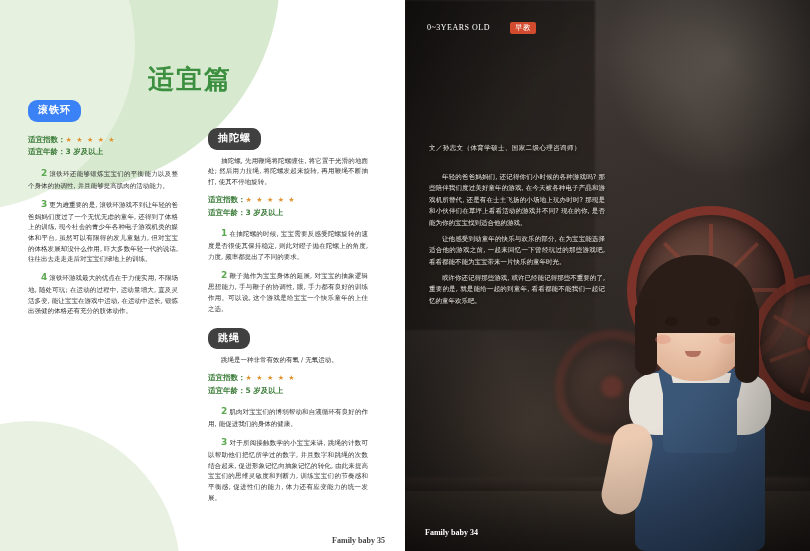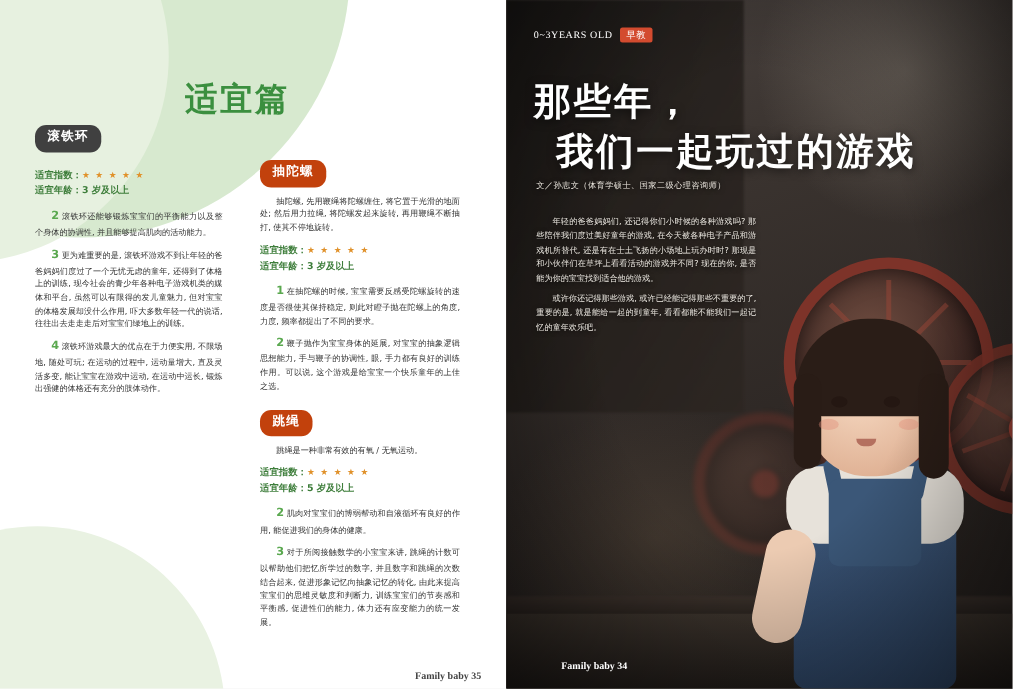--- a/index.html
+++ b/index.html
@@ -80,30 +80,30 @@
     font-size: 6.5px;
     line-height: 1.65;
     color: #333333;
     text-align: justify;
   }
   .col-left { left: 28px; }
   .col-right { left: 208px; top: 128px; width: 160px; }
 
   .item-head {
     display: inline-block;
-    background: #404040;
+    background: #3b82f6;
     color: #ffffff;
     font-size: 10px;
     font-weight: bold;
     padding: 2px 10px 3px 10px;
     border-radius: 9px;
     margin-bottom: 6px;
     letter-spacing: 1px;
   }
-  .item-head.alt { background: #c2410c; }
+  .item-head.alt { background: #404040; }
 
   .para {
     margin: 0 0 5px 0;
     text-indent: 13px;
   }
   .para .num {
     color: #5aa84f;
     font-weight: bold;
     font-size: 9px;
     margin-right: 2px;
@@ -303,21 +303,21 @@
     color: #ffffff;
     letter-spacing: .5px;
     font-family: "Liberation Serif", serif;
   }
   .badge-top .tag {
     display: inline-block;
     background: #d34b2f;
     color: #ffffff;
     font-size: 7.5px;
     padding: 1px 5px;
-    margin-left: 6px;
+    margin-left: 20px;
     border-radius: 2px;
     font-family: Liberation Sans, sans-serif;
   }
   .headline {
     position: absolute;
     left: 22px; top: 62px;
     color: #ffffff;
     font-weight: bold;
     font-size: 30px;
     letter-spacing: 2px;
@@ -344,21 +344,20 @@
     text-shadow: 0 1px 4px rgba(0,0,0,.75);
   }
   .right-body p { margin: 0 0 5px 0; text-indent: 13px; }
   .folio-right {
     position: absolute;
     left: 20px; bottom: 14px;
     font-size: 8px;
     color: #ffffff;
     font-weight: bold;
     font-family: "Liberation Serif", serif;
-    margin-left: 24px;
   }
   .gutter {
     position: absolute;
     left: 405px; top: 0;
     width: 1px; height: 551px;
     background: rgba(0,0,0,.08);
     z-index: 9;
   }
 </style>
 </head>
@@ -458,28 +457,25 @@
         <div class="mouth"></div>
       </div>
 
       <div class="vignette"></div>
     </div>
 
     <div class="badge-top">
       <span>0~3YEARS OLD</span><span class="tag">早教</span>
     </div>
 
-    <div class="headline">
-      <span>那些年，</span>
-      <span class="l2">我们一起玩过的游戏</span>
-    </div>
 
     <div class="byline">文／孙志文（体育学硕士、国家二级心理咨询师）</div>
 
     <div class="right-body">
       <p>年轻的爸爸妈妈们, 还记得你们小时候的各种游戏吗? 那些陪伴我们度过美好童年的游戏, 在今天被各种电子产品和游戏机所替代, 还是有在士土飞扬的小场地上玩办时时? 那现是和小伙伴们在草坪上看看活动的游戏并不同? 现在的你, 是否能为你的宝宝找到适合他的游戏。</p>
+      <p>让他感受到动童年的快乐与欢乐的部分, 在为宝宝能选择适合他的游戏之前, 一起来回忆一下曾经玩过的那些游戏吧, 看看都能不能为宝宝带来一片快乐的童年时光。</p>
       <p>或许你还记得那些游戏, 或许已经能记得那些不重要的了, 重要的是, 就是能给一起的到童年, 看看都能不能我们一起记忆的童年欢乐吧。</p>
     </div>
 
     <div class="folio-right">Family baby 34</div>
   </div>
 
 </div>
 
 </body></html>

